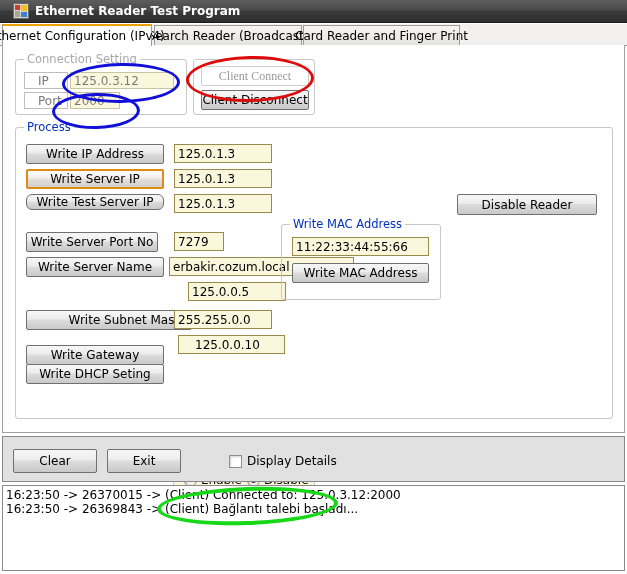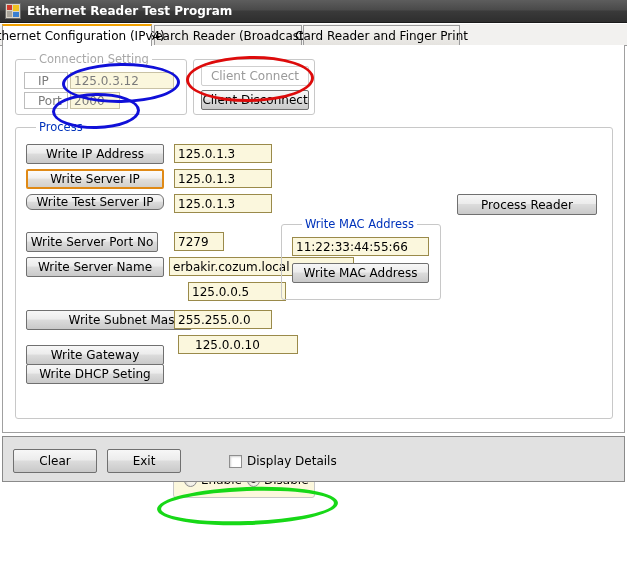--- a/index.html
+++ b/index.html
@@ -16,20 +16,21 @@
     box-sizing: border-box;
   }
 
   
   .titlebar {
     position: absolute; left: 0; top: 0; width: 627px; height: 23px;
     background: linear-gradient(to bottom, #5d5d5d 0%, #4a4a4a 45%, #3a3a3a 50%, #2e2e2e 100%);
     border-bottom: 1px solid #1a1a1a;
     display: flex; align-items: center;
     box-sizing: border-box;
+    padding-left: 8px;
   }
   .title-icon {
     width: 16px; height: 16px; margin-left: 5px; margin-right: 6px;
     position: relative; background: #d8d4c8; border: 1px solid #6b6b6b;
     box-sizing: border-box; flex: none;
   }
   .title-icon i { position: absolute; display: block; }
   .ti-red   { left: 1px; top: 1px;  width: 5px; height: 5px; background: #d03a2c; }
   .ti-yel   { left: 7px; top: 1px;  width: 6px; height: 6px; background: #f0c020; }
   .ti-blue  { left: 7px; top: 8px;  width: 6px; height: 5px; background: #3a7fd0; }
@@ -78,21 +79,21 @@
   }
 
   
   .group {
     position: absolute;
     border: 1px solid #c8c8c8;
     border-radius: 3px;
     box-sizing: border-box;
   }
   .group > .glabel {
-    position: absolute; top: -8px; left: 20px;
+    position: absolute; top: -8px; left: 8px;
     background: #ffffff; padding: 0 3px;
     font-size: 11.5px; color: #0033bb; white-space: nowrap;
   }
   .group.disabled > .glabel { color: #a8a8a8; }
   .group.yellowbg { background: #fcf8dd; }
   .group.yellowbg > .glabel { background: #fcf8dd; }
 
   #grp-connection { left: 12px; top: 14px;  width: 172px; height: 56px; }
   #grp-connbtns   { left: 190px; top: 14px; width: 122px; height: 56px;
                     border: 1px solid #c8c8c8; }
@@ -239,21 +240,21 @@
 
     <div class="group disabled" id="grp-connection">
       <span class="glabel">Connection Setting</span>
       <div class="fieldlabel" style="left:8px; top:12px; width:44px; height:17px;">IP</div>
       <div class="textbox disabled" style="left:54px; top:12px; width:104px; height:17px;">125.0.3.12</div>
       <div class="fieldlabel" style="left:8px; top:32px; width:44px; height:17px;">Port</div>
       <div class="textbox disabled" style="left:54px; top:32px; width:50px; height:17px;">2000</div>
     </div>
 
     <div class="group" id="grp-connbtns">
-      <div class="btn disabled" style="left:7px; top:6px; width:108px; height:20px;">Client Connect</div>
+      <div class="btn disabled" style="left:7px; top:6px; width:108px; height:20px;font-family:Liberation Serif, serif;">Client Connect</div>
       <div class="btn" style="left:7px; top:30px; width:108px; height:20px;">Client Disconnect</div>
     </div>
 
     <div class="group" id="grp-process">
       <span class="glabel">Process</span>
 
       <div class="btn" style="left:10px; top:16px; width:138px; height:20px;">Write IP Address</div>
       <div class="textbox" style="left:158px; top:16px; width:98px; height:19px;">125.0.1.3</div>
 
       <div class="btn focused" style="left:10px; top:41px; width:138px; height:20px;">Write Server IP</div>
@@ -267,31 +268,31 @@
 
       <div class="btn" style="left:10px; top:129px; width:138px; height:20px;">Write Server Name</div>
       <div class="textbox" style="left:153px; top:129px; width:185px; height:19px;">erbakir.cozum.local</div>
 
       <div class="textbox" style="left:172px; top:154px; width:98px; height:19px;">125.0.0.5</div>
 
       <div class="btn" style="left:10px; top:182px; width:166px; height:20px;padding-left:32px;">Write Subnet Mask</div>
       <div class="textbox" style="left:158px; top:182px; width:98px; height:19px;">255.255.0.0</div>
 
       <div class="btn" style="left:10px; top:217px; width:138px; height:20px;">Write Gateway</div>
-      <div class="textbox" style="left:162px; top:207px; width:120px; height:19px;padding-left:16px;">125.0.0.10</div>
+      <div class="textbox" style="left:162px; top:207px; width:107px; height:19px;padding-left:16px;">125.0.0.10</div>
 
       <div class="btn" style="left:10px; top:236px; width:138px; height:20px;">Write DHCP Seting</div>
 
       <div class="group" id="grp-mac">
         <span class="glabel">Write MAC Address</span>
         <div class="textbox" style="left:10px; top:12px; width:137px; height:19px;">11:22:33:44:55:66</div>
         <div class="btn" style="left:10px; top:38px; width:137px; height:20px;">Write MAC Address</div>
       </div>
 
-      <div class="btn" style="left:441px; top:66px; width:140px; height:21px;">Process Reader</div>
+      <div class="btn" style="left:441px; top:66px; width:140px; height:21px;">Disable Reader</div>
 
       <div class="group yellowbg" id="grp-dhcp">
         <span class="glabel">DHCP Setting</span>
         <div class="radio-wrap" style="left:10px; top:20px;">
           <span class="radio-dot"></span>
           <span>Enable</span>
         </div>
         <div class="radio-wrap" style="left:73px; top:20px;">
           <span class="radio-dot checked"></span>
           <span>Disable</span>
@@ -303,20 +304,24 @@
 
   <div class="bottombar">
     <div class="btn" style="left:10px; top:12px; width:84px; height:24px;">Clear</div>
     <div class="btn" style="left:104px; top:12px; width:74px; height:24px;">Exit</div>
     <div class="check-wrap" style="left:194px; top:17px;padding-left:32px;">
       <span class="check-box"></span>
       <span>Display Details</span>
     </div>
   </div>
 
+  <div class="logpanel">
+    <div class="logline">16:23:50 -&gt; 26370015 -&gt; (Client) Connected to: 125.0.3.12:2000</div>
+    <div class="logline">16:23:50 -&gt; 26369843 -&gt; (Client) Bağlantı talebi başladı...</div>
+  </div>
 
   <div class="anno" style="left:0; top:0; width:627px; height:574px;">
     <div class="ellipse ell-blue" style="left:62px; top:63px; width:112px; height:34px; transform:rotate(-1deg);"></div>
     <div class="ellipse ell-blue" style="left:52px; top:93px; width:82px; height:30px; transform:rotate(-1deg);"></div>
     <div class="ellipse ell-red" style="left:186px; top:56px; width:122px; height:40px; transform:rotate(-1deg);"></div>
     <div class="ellipse ell-green" style="left:157px; top:487px; width:173px; height:30px; transform:rotate(-2deg);"></div>
   </div>
 
 </div>
 

